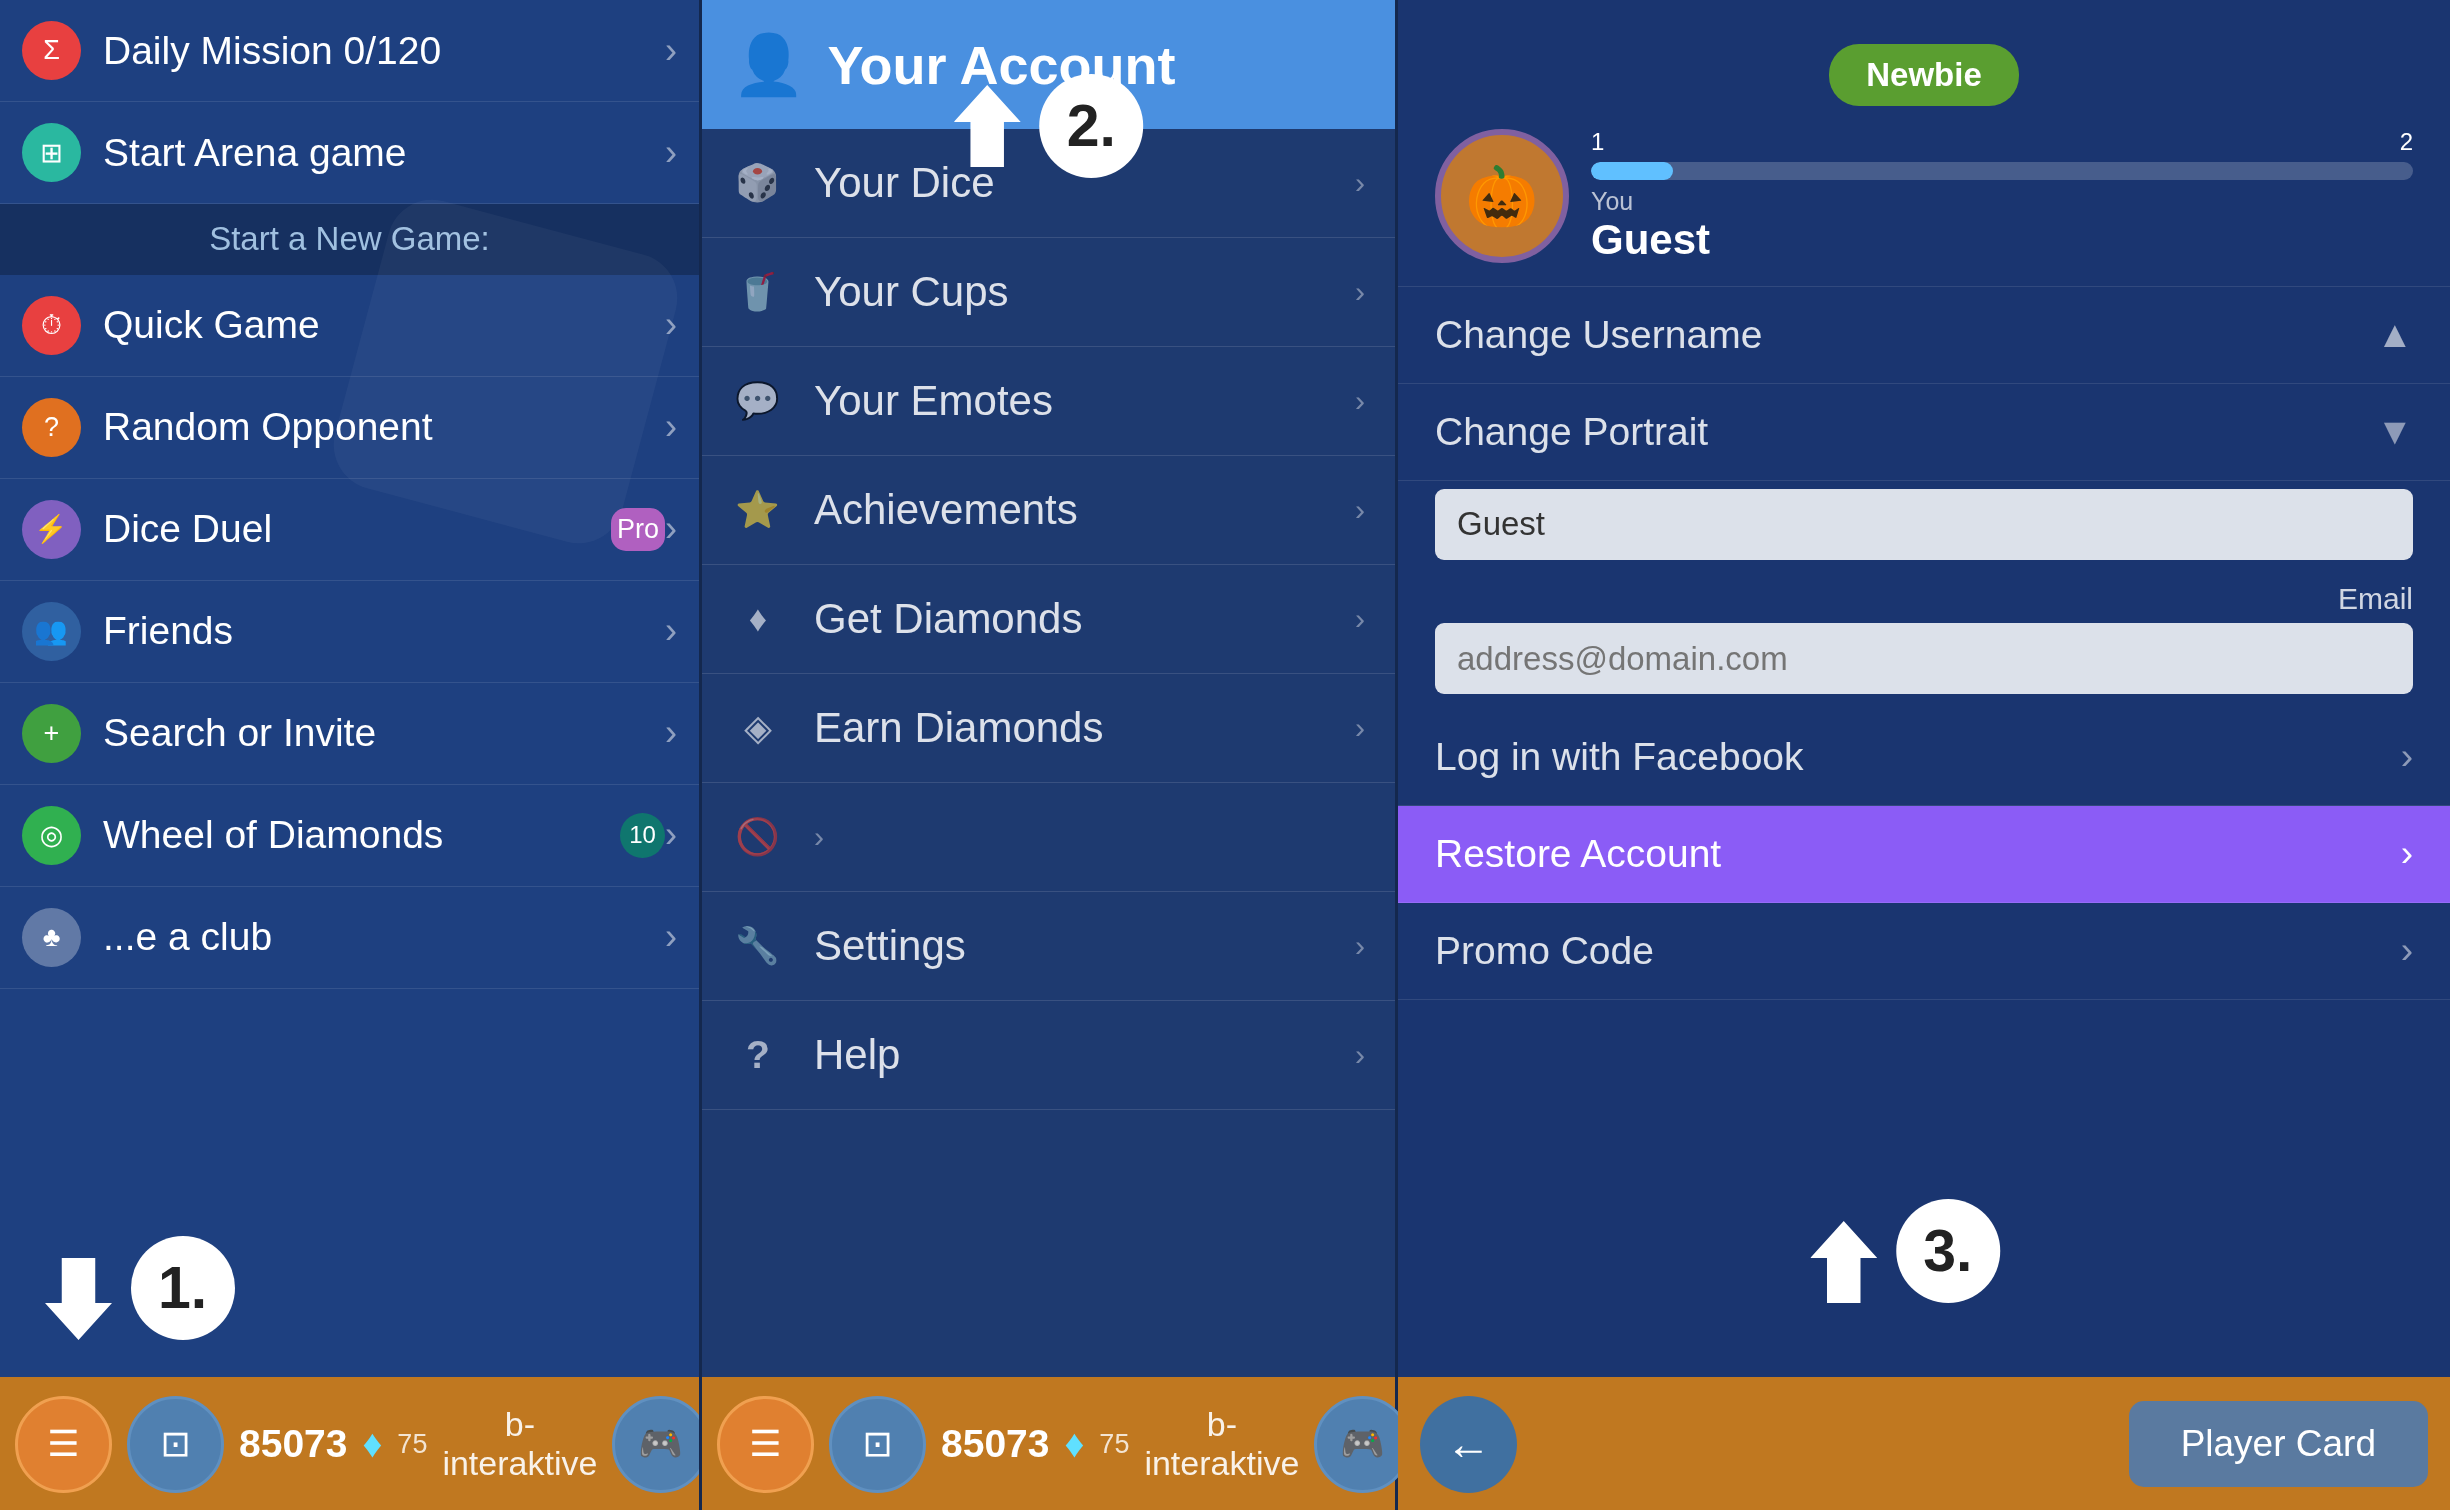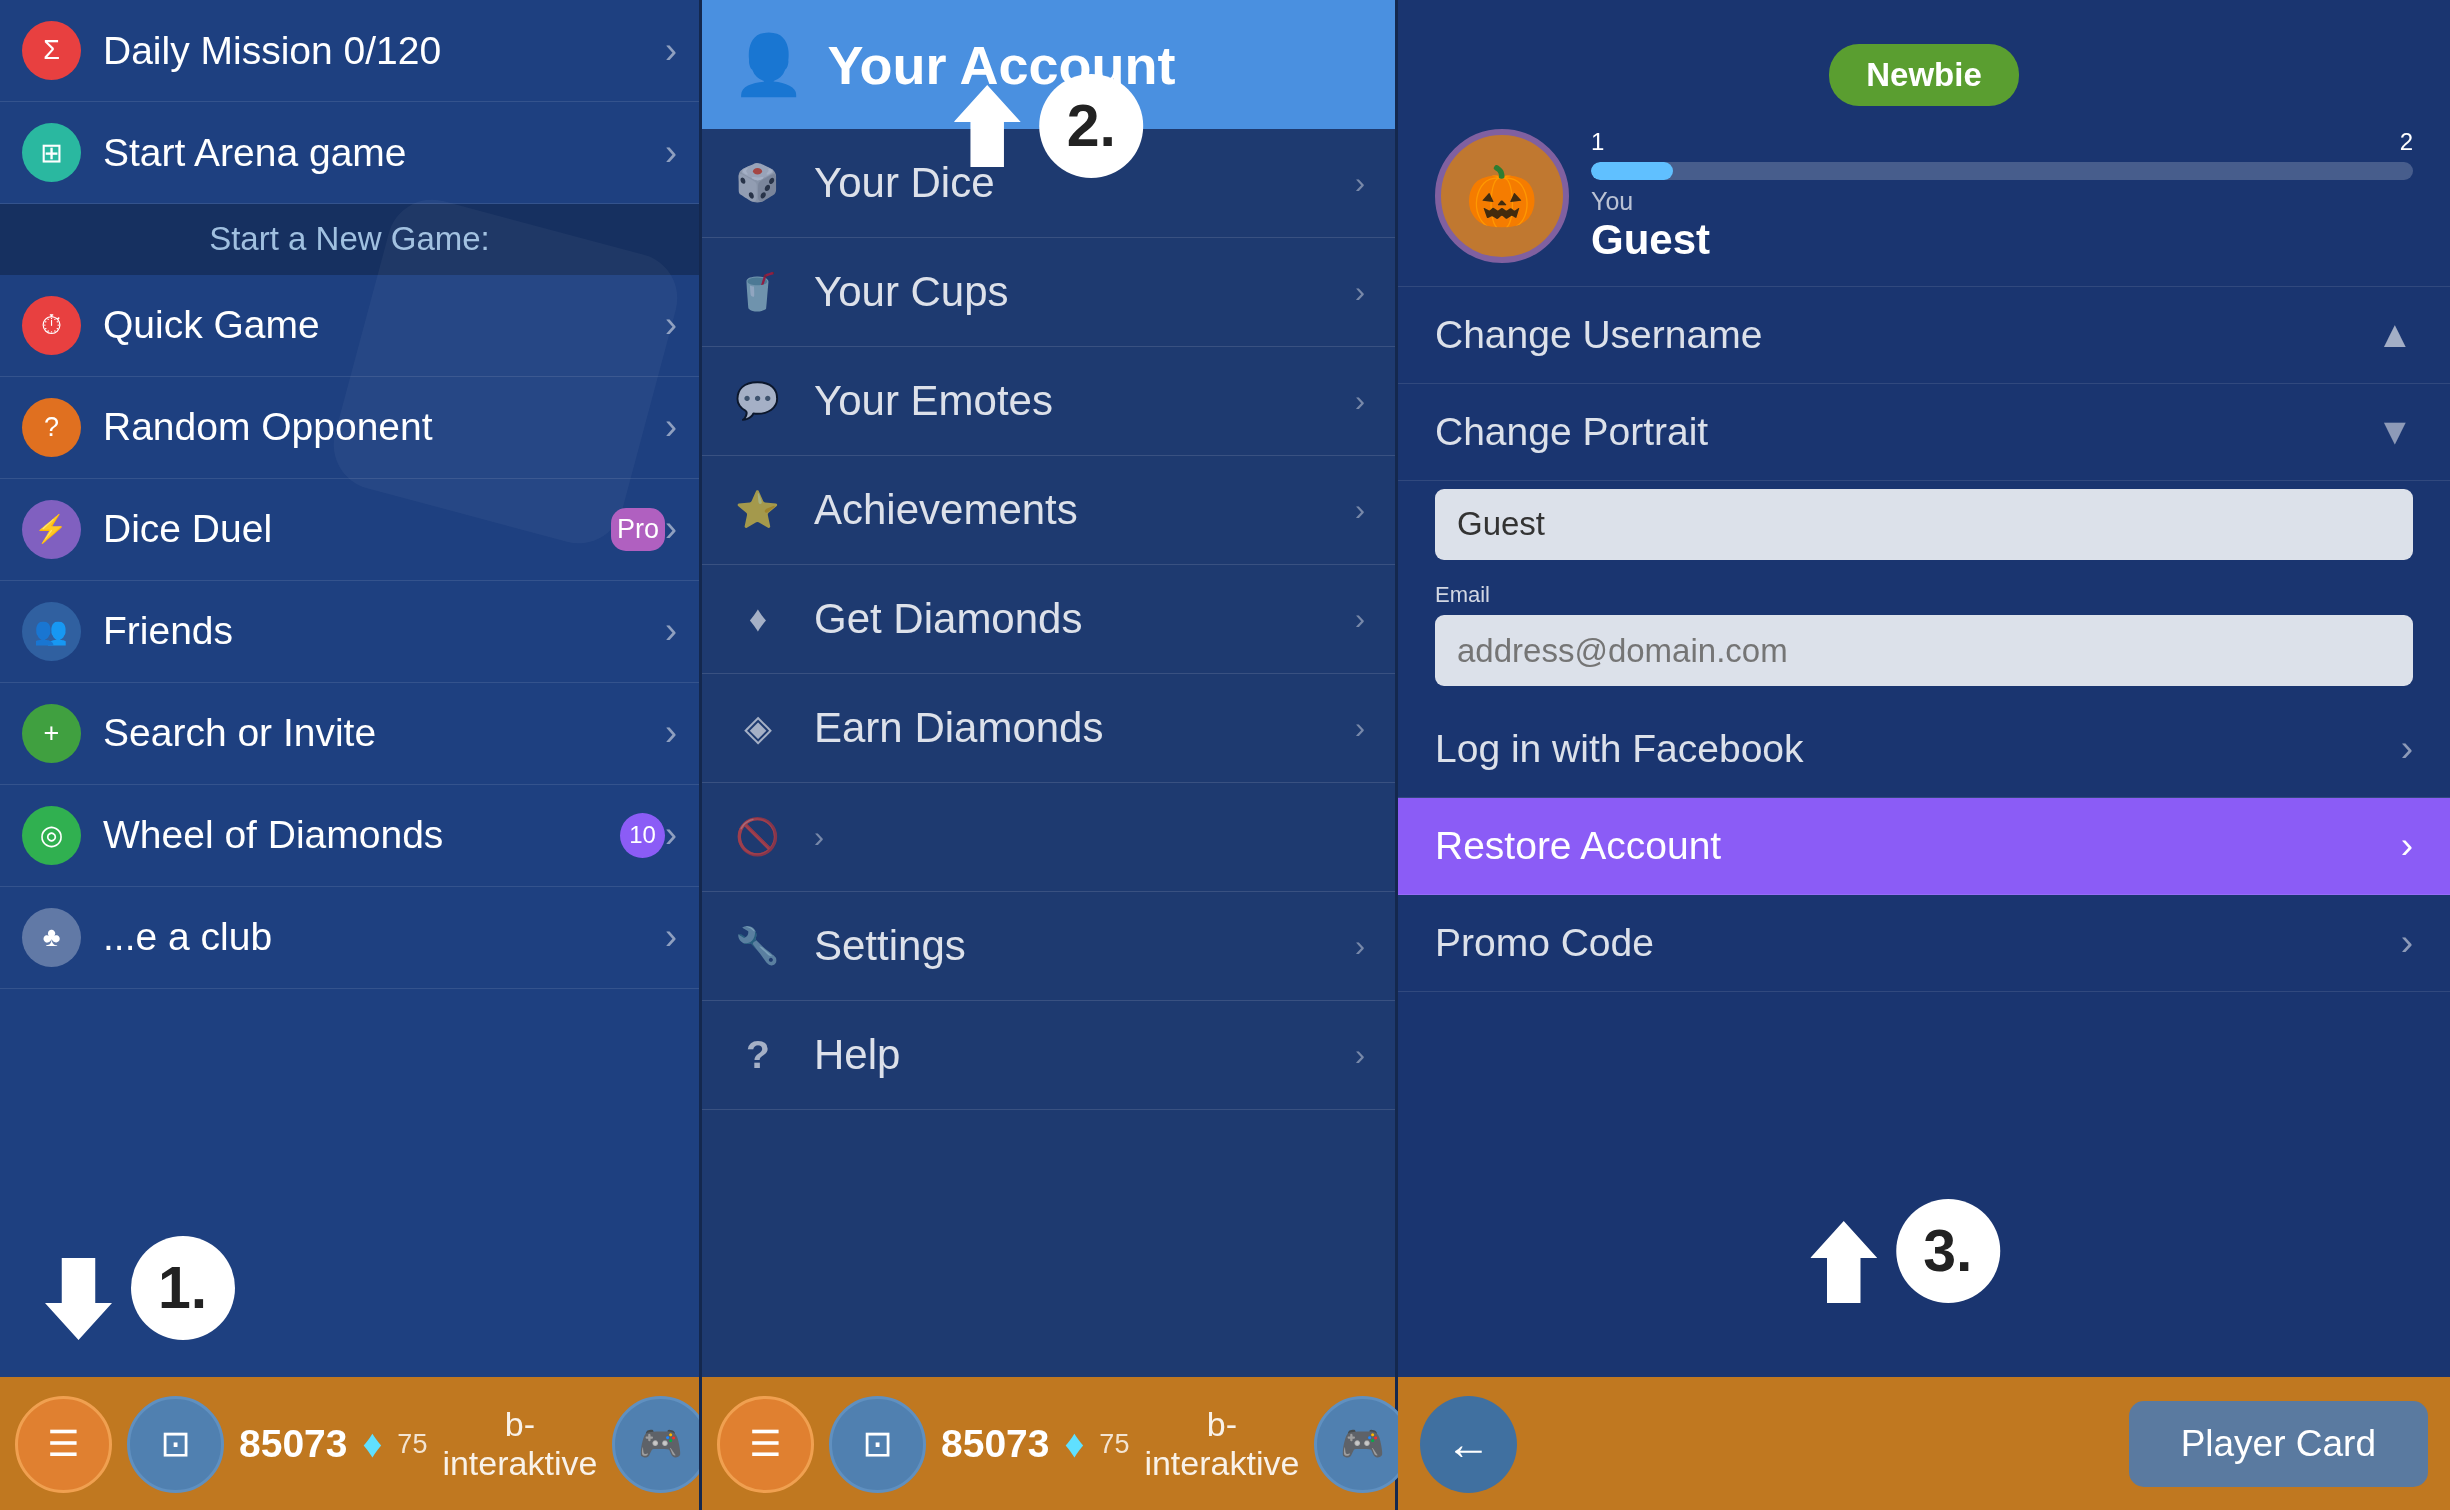--- a/index.html
+++ b/index.html
@@ -77,21 +77,21 @@
     .pro-badge {
       background: #b060c0;
       color: white;
       border-radius: 15px;
       padding: 6px 6px;
       font-size: 27px;
       margin-left: 15px;
     }
 
     .badge-green {
-      background: #8b5cf6;
+      background: #0f766e;
       color: white;
       border-radius: 50%;
       width: 45px;
       height: 45px;
       display: flex;
       align-items: center;
       justify-content: center;
       font-size: 24px;
       margin-left: 15px;
     }
@@ -330,22 +330,23 @@
       padding: 16.4px 22px;
       font-size: 33px;
       color: #333;
       margin: 7.4px 37px 15px 37px;
       border: none;
       width: calc(100% - 74px);
     }
 
     .field-label {
       color: rgba(255,255,255,0.8);
-      font-size: 22px;
+      font-size: 30px;
       padding: 7.4px 37px 0px 37px;
+      text-align: right;
     }
 
     
     .right-bottom-bar {
       position: absolute;
       bottom: 0;
       left: 0;
       right: 0;
       height: 134px;
       background: #c07820;

